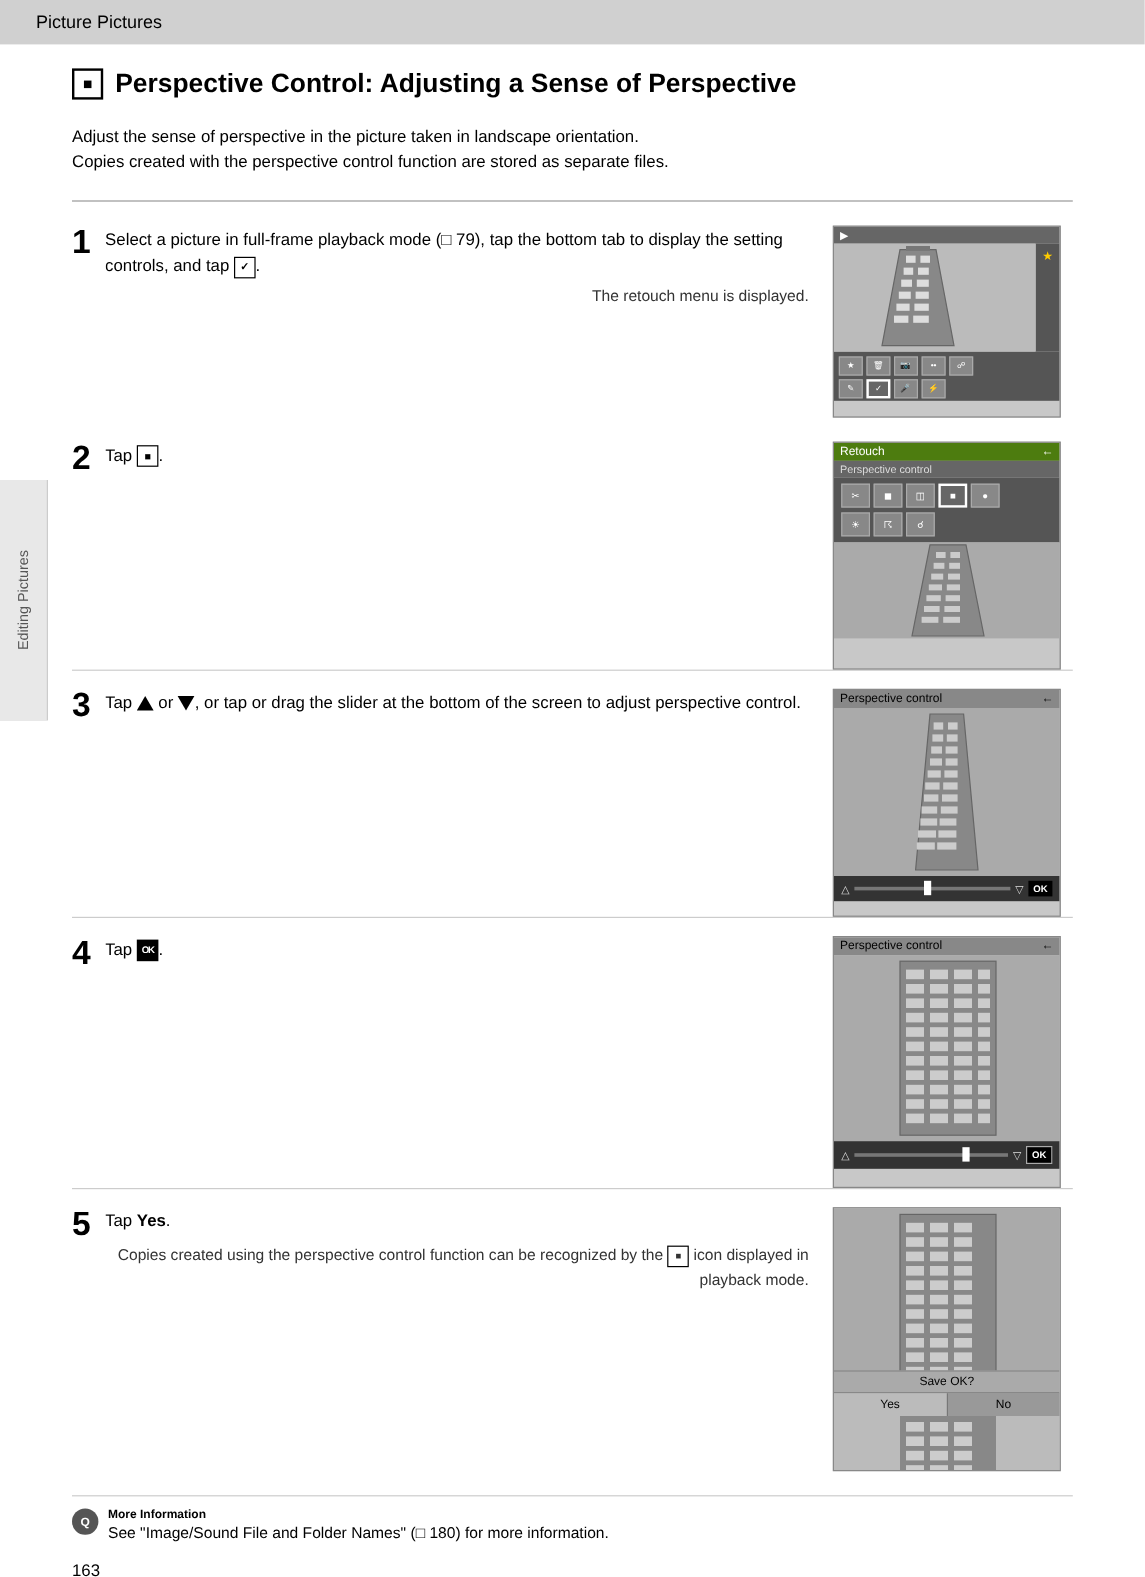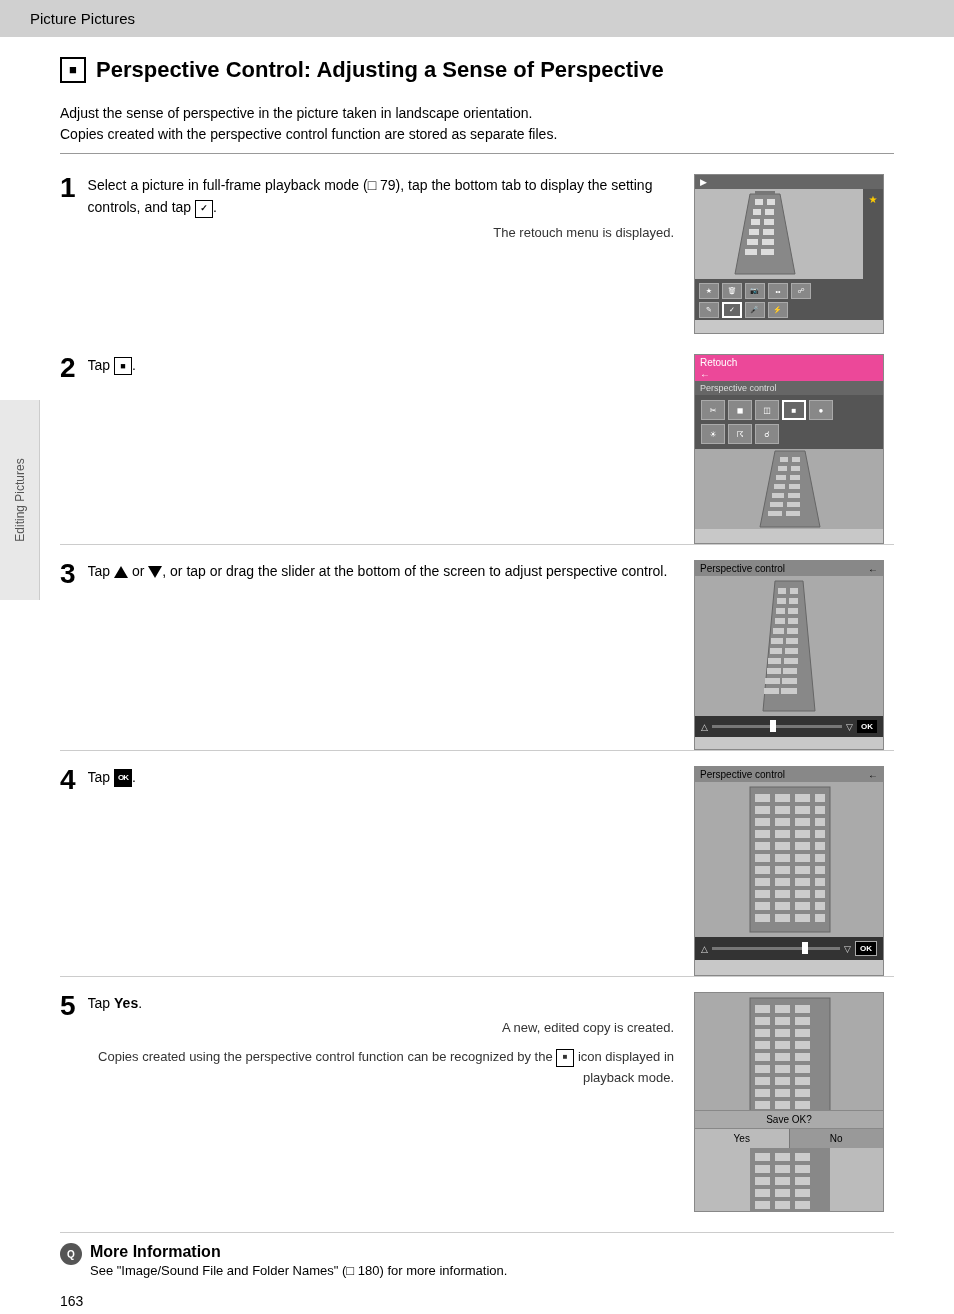--- a/index.html
+++ b/index.html
@@ -43,21 +43,21 @@
       font-weight: bold;
       text-align: center;
       line-height: 22px;
       flex-shrink: 0;
     }
     .subtitle {
       font-size: 14px;
       line-height: 1.5;
       margin-bottom: 20px;
       border-bottom: 1px solid #999;
-      padding-bottom: 8px;
+      padding-bottom: 22px;
       margin-top: 20px;
     }
 
     
     .step {
       display: flex;
       gap: 20px;
       margin-bottom: 20px;
       align-items: flex-start;
     }
@@ -106,27 +106,26 @@
       background: #888;
       font-size: 10px;
       color: #000;
       padding: 2px 5px;
       display: flex;
       justify-content: space-between;
     }
 
     
     .rt-label {
-      background: #ec4899;
+      background: #4d7c0f;
       font-size: 10px;
       color: #fff;
       padding: 2px 5px;
       display: flex;
       justify-content: space-between;
-      flex-direction: column;
     }
 
     
     .more-info {
       display: flex;
       align-items: flex-start;
       gap: 8px;
       margin-top: 10px;
       border-top: 1px solid #ccc;
       padding-top: 10px;
@@ -481,30 +480,29 @@
       </div>
     </div>
   </div>
 
   <div class="step">
     <div class="step-left">
       <div>
         <span class="step-number">5</span>
         <div class="step-text">
           Tap <span class="bold">Yes</span>.
-          <div class="step-sub">A new, edited copy is created.</div>
           <div class="step-sub" style="margin-top:8px;">Copies created using the perspective control function can be recognized by the <span class="inline-icon" style="font-size:8px;">■</span> icon displayed in playback mode.</div>
         </div>
       </div>
     </div>
     <div class="step-right">
 
       <div class="screen-mock" style="height: 220px;">
 
-        <div style="background:#aaa; height:155px; overflow:hidden; position:relative;">
+        <div style="background:#aaa; height:173px; overflow:hidden; position:relative;">
           <svg viewBox="0 0 190 155" width="190" height="155">
             <rect x="55" y="5" width="80" height="145" fill="#888" stroke="#666" stroke-width="1"></rect>
             <rect x="60" y="12" width="15" height="8" fill="#ccc"></rect>
             <rect x="80" y="12" width="15" height="8" fill="#ccc"></rect>
             <rect x="100" y="12" width="15" height="8" fill="#ccc"></rect>
             <rect x="60" y="24" width="15" height="8" fill="#ccc"></rect>
             <rect x="80" y="24" width="15" height="8" fill="#ccc"></rect>
             <rect x="100" y="24" width="15" height="8" fill="#ccc"></rect>
             <rect x="60" y="36" width="15" height="8" fill="#ccc"></rect>
             <rect x="80" y="36" width="15" height="8" fill="#ccc"></rect>
@@ -569,21 +567,21 @@
   </div>
 
   <div class="more-info">
     <div class="info-icon">
       <svg width="16" height="16" viewBox="0 0 16 16">
         <circle cx="8" cy="8" r="7" fill="#555"></circle>
         <text x="8" y="12" text-anchor="middle" fill="#fff" font-size="10" font-weight="bold">Q</text>
       </svg>
     </div>
     <div>
-      <div style="font-weight:bold; font-size:16px;">More Information</div>
+      <div style="font-weight:bold; font-size:10px;">More Information</div>
       <div style="font-size:13px; margin-top:2px;">
         See "Image/Sound File and Folder Names" (□ 180) for more information.
       </div>
     </div>
   </div>
 
   <div style="margin-top: 15px;">
     <span>163</span>
   </div>
 

